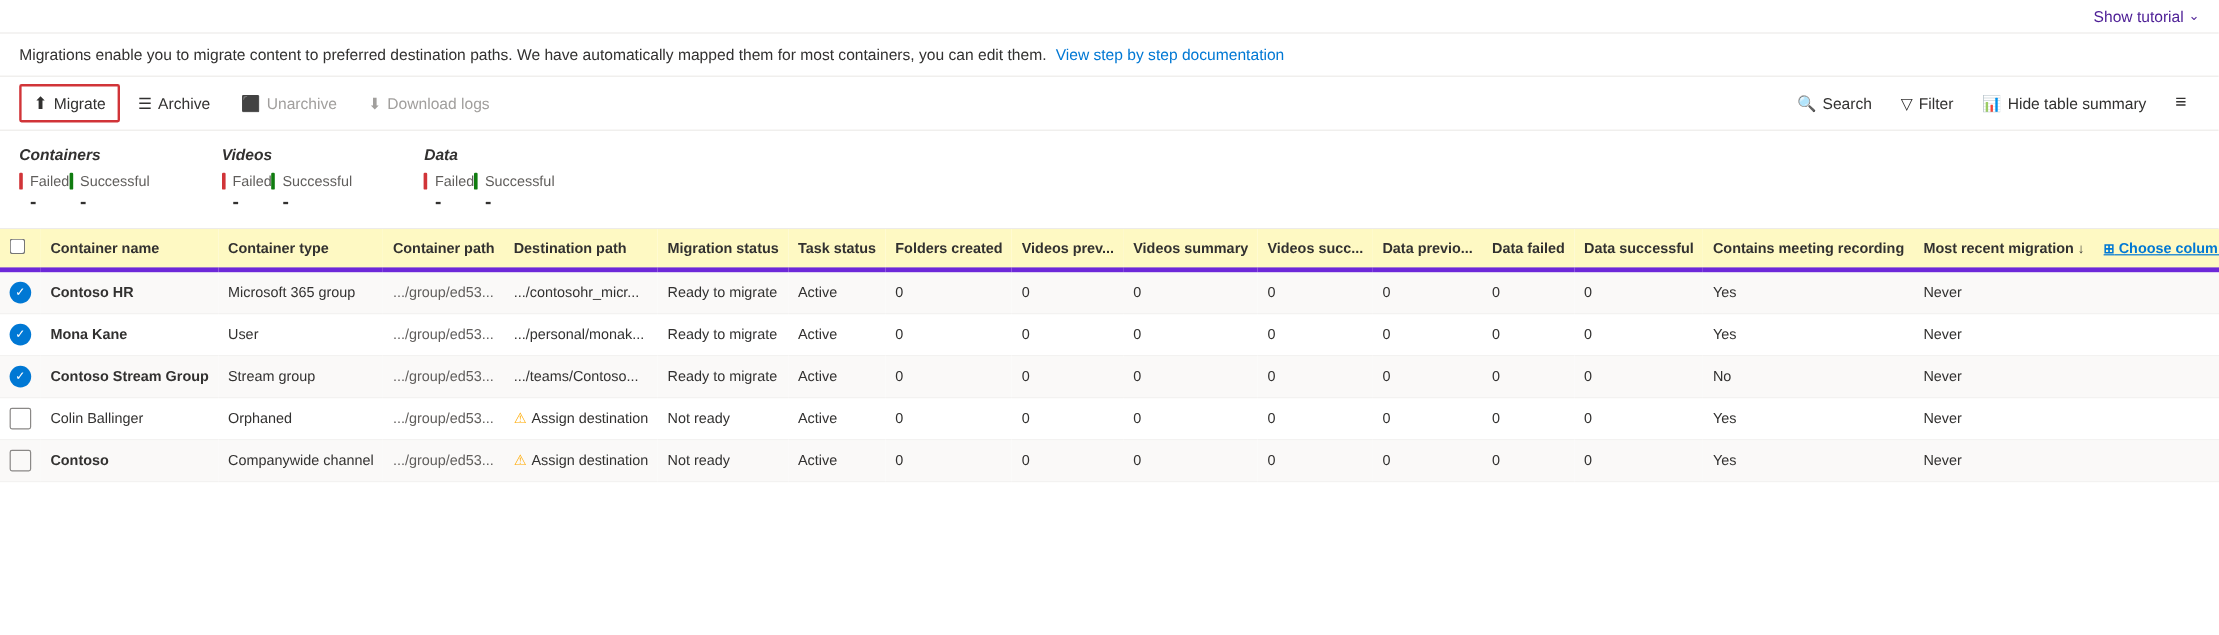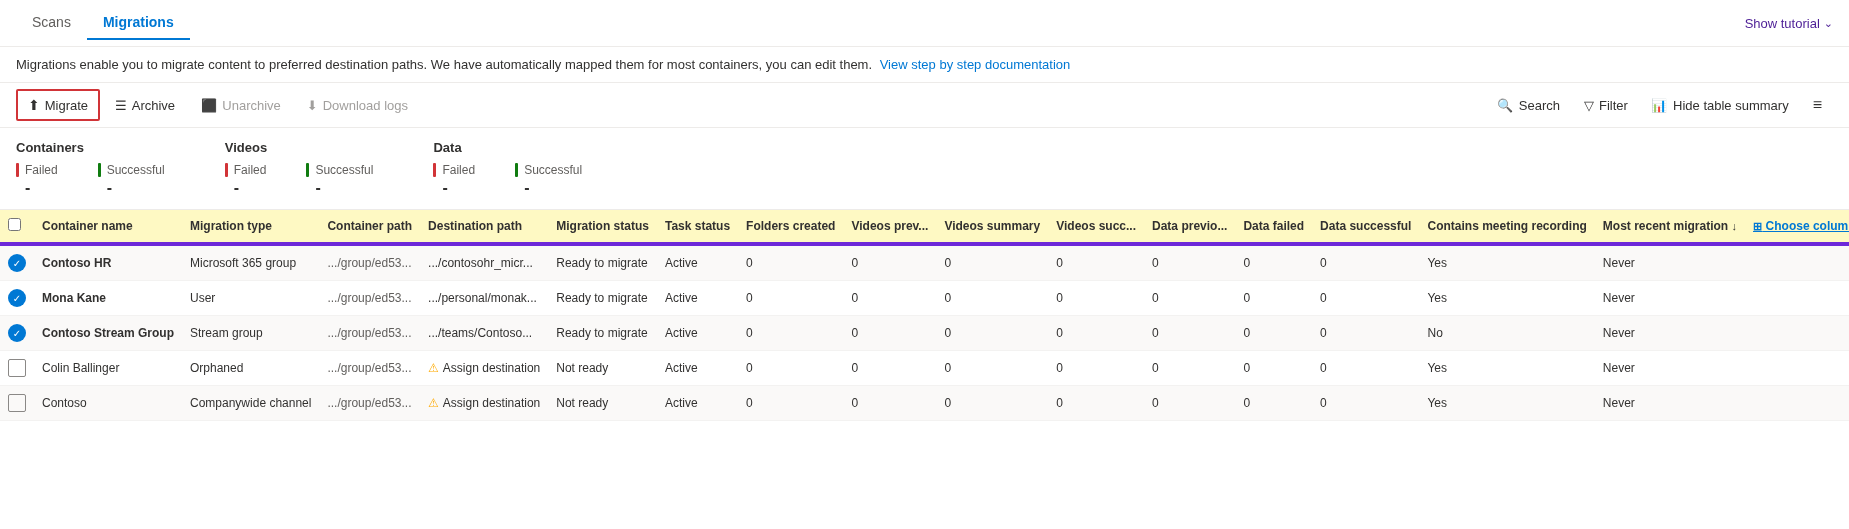--- a/index.html
+++ b/index.html
@@ -13,22 +13,22 @@
 
     .description-bar { padding: 10px 16px; font-size: 13px; color: #323130; border-bottom: 1px solid #edebe9; display: flex; justify-content: space-between; align-items: center; }
 
     .toolbar { display: flex; align-items: center; padding: 6px 16px; border-bottom: 1px solid #edebe9; gap: 4px; }
     .toolbar-btn { display: flex; align-items: center; gap: 5px; padding: 6px 10px; border: 1px solid transparent; background: none; cursor: pointer; color: #323130; font-size: 13px; border-radius: 2px; }
     .toolbar-btn.migrate-btn { border: 2px solid #d13438; }
     .toolbar-right { margin-left: auto; display: flex; align-items: center; gap: 2px; }
 
     .summary-section { padding: 12px 16px; border-bottom: 1px solid #edebe9; display: flex; gap: 60px; }
     .summary-group { display: flex; flex-direction: column; }
-    .summary-group-title { font-weight: 700; font-size: 13px; margin-bottom: 8px; }
-    .summary-stats { display: flex; gap: 40px; }
+    .summary-group-title { font-weight: 700; font-size: 13px; margin-bottom: 8px; font-style: italic; }
+    .summary-stats { display: flex; }
     .stat-item { display: flex; flex-direction: column; gap: 2px; }
     .stat-label { display: flex; align-items: center; gap: 6px; font-size: 12px; color: #605e5c; }
     .stat-bar { width: 3px; height: 14px; border-radius: 1px; }
     .stat-bar.red { background: #d13438; }
     .stat-bar.green { background: #107c10; }
     .stat-value { font-size: 16px; font-weight: 600; color: #323130; padding-left: 9px; }
 
     .table-wrapper { overflow-x: auto; }
     table { width: 100%; border-collapse: collapse; font-size: 12px; }
     thead tr { background: #fef9c3; border-bottom: 4px solid #6d28d9; }
@@ -38,24 +38,20 @@
     tbody tr:nth-child(even) { background: #fff; }
     tbody td { padding: 8px 8px; color: #323130; white-space: nowrap; font-size: 12px; }
     .checkbox-col { width: 30px; }
     .check-icon { width: 18px; height: 18px; background: #0078d4; border-radius: 50%; display: flex; align-items: center; justify-content: center; color: white; font-size: 10px; }
     .check-empty { width: 18px; height: 18px; border: 1px solid #8a8886; border-radius: 2px; }
   </style>
 </head>
 <body>
 
 <div class="top-nav">
-  <div class="nav-tabs">
-    <a class="nav-tab">Scans</a>
-    <a class="nav-tab active">Migrations</a>
-  </div>
   <div class="show-tutorial">
     <span>Show tutorial</span>
     <span style="font-size:11px;">⌄</span>
   </div>
 </div>
 
 <div class="description-bar">
   <div>
     <span>Migrations enable you to migrate content to preferred destination paths. We have automatically mapped them for most containers, you can edit them.</span>
     <a href="#" style="color:#0078d4; text-decoration:none; margin-left:4px;">View step by step documentation</a>
@@ -162,21 +158,21 @@
 </div>
 
 <div class="table-wrapper">
   <table>
     <thead>
       <tr>
         <th class="checkbox-col">
           <input type="checkbox" style="margin: 0px;">
         </th>
         <th>Container name</th>
-        <th>Migration type</th>
+        <th>Container type</th>
         <th>Container path</th>
         <th>Destination path</th>
         <th>Migration status</th>
         <th>Task status</th>
         <th>Folders created</th>
         <th>Videos prev...</th>
         <th>Videos summary</th>
         <th>Videos succ...</th>
         <th>Data previo...</th>
         <th>Data failed</th>
@@ -270,21 +266,21 @@
           <td>0</td>
           <td>0</td>
           <td>Yes</td>
           <td>Never</td>
           <td></td>
         </tr>
         <tr>
           <td>
             <div class="check-empty"></div>
           </td>
-          <td style="font-weight: 400; margin-left: 26px;">Contoso</td>
+          <td style="font-weight: 700; margin-left: 26px;">Contoso</td>
           <td>Companywide channel</td>
           <td style="color:#605e5c;">.../group/ed53...</td>
           <td><span style="color:#ffaa00; margin-right:4px;">⚠</span><span>Assign destination</span></td>
           <td>Not ready</td>
           <td>Active</td>
           <td>0</td>
           <td>0</td>
           <td>0</td>
           <td>0</td>
           <td>0</td>

